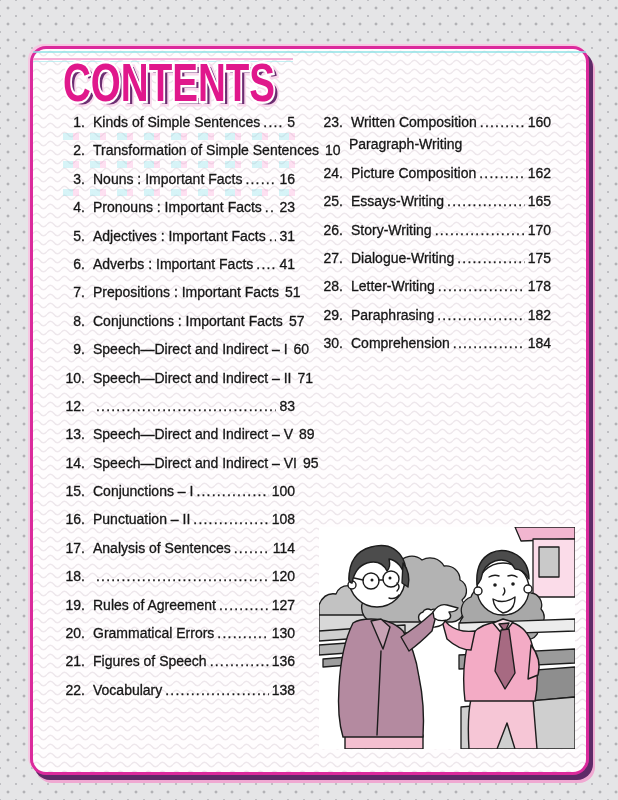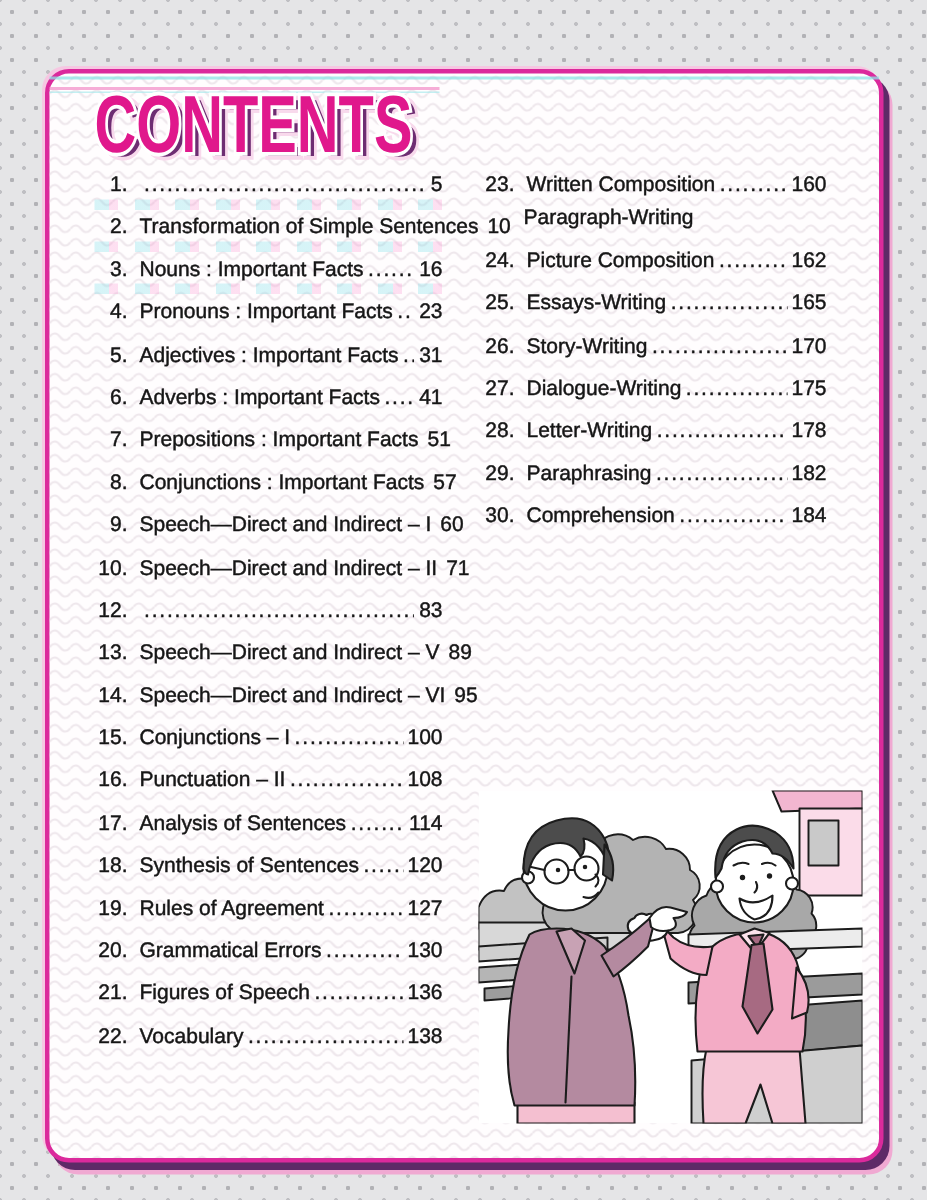--- a/index.html
+++ b/index.html
@@ -75,20 +75,21 @@
     <text class="t-main" x="2" y="46" textLength="212" lengthAdjust="spacingAndGlyphs">CONTENTS</text>
   </svg>
 
   <div class="ghost g1"></div>
   <div class="ghost g2"></div>
   <div class="ghost g3"></div>
 
   <div class="col col-left">
       <div class="toc-row">
         <span class="num">1.</span>
+        <span class="label">Kinds of Simple Sentences</span>
         <span class="dots"></span>
         <span class="pg">5</span>
       </div>
       <div class="toc-row">
         <span class="num">2.</span>
         <span class="label">Transformation of Simple Sentences</span>
         <span class="dots"></span>
         <span class="pg">10</span>
       </div>
       <div class="toc-row">
@@ -169,21 +170,20 @@
         <span class="pg">108</span>
       </div>
       <div class="toc-row">
         <span class="num">17.</span>
         <span class="label">Analysis of Sentences</span>
         <span class="dots"></span>
         <span class="pg">114</span>
       </div>
       <div class="toc-row">
         <span class="num">18.</span>
-        <span class="label">Synthesis of Sentences</span>
         <span class="dots"></span>
         <span class="pg">120</span>
       </div>
       <div class="toc-row">
         <span class="num">19.</span>
         <span class="label">Rules of Agreement</span>
         <span class="dots"></span>
         <span class="pg">127</span>
       </div>
       <div class="toc-row">

